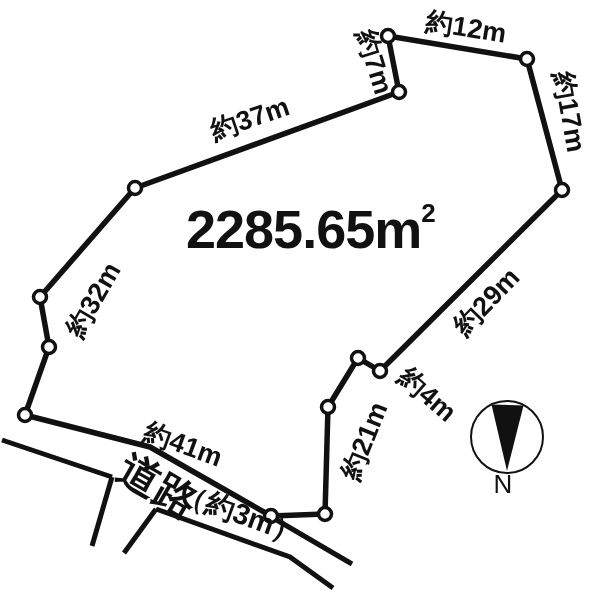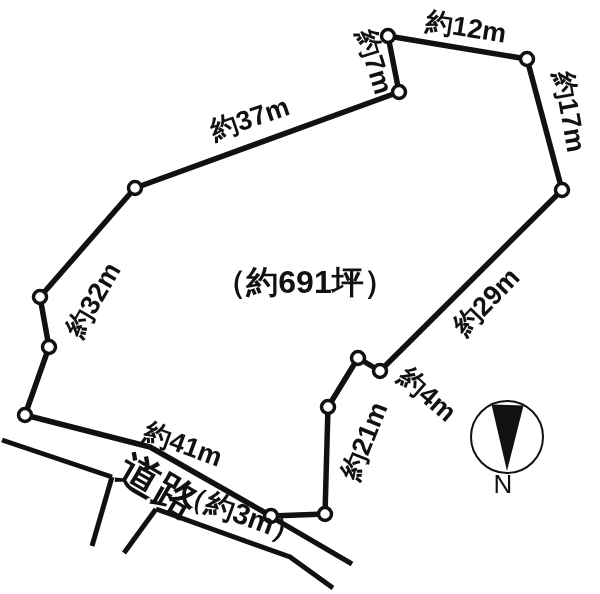--- a/index.html
+++ b/index.html
@@ -140,18 +140,18 @@
   <div class="mlabel" style="left:365px; top:441px; transform:translate(-50%,-50%) rotate(-68deg);">約21m</div>
 
   <div class="mlabel" style="left:94px; top:300px; transform:translate(-50%,-50%) rotate(-60deg);">約32m</div>
 
   <div class="mlabel" style="left:183px; top:445px; transform:translate(-50%,-50%) rotate(20deg);">約41m</div>
 
   <div class="road-label" style="left:158px; top:486px; transform:translate(-50%,-50%) rotate(30deg);">道路</div>
 
   <div class="road-width-label" style="left:240px; top:514px; transform:translate(-50%,-50%) rotate(20deg);">（約3m）</div>
 
+  <div class="area-block"><span>2285.65m</span><span class="sup">2</span></div>
 
-  <div class="tsubo-block">（約691坪）</div>
 
   <div class="north-n">N</div>
 
 </div>
 
 </body></html>

